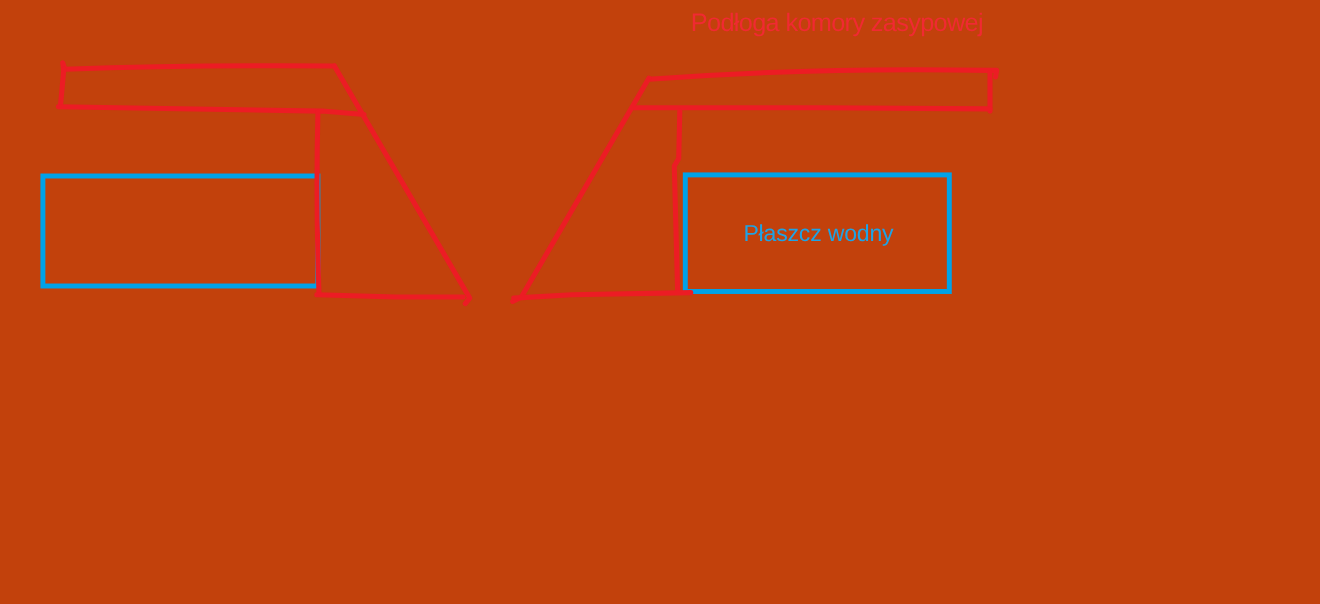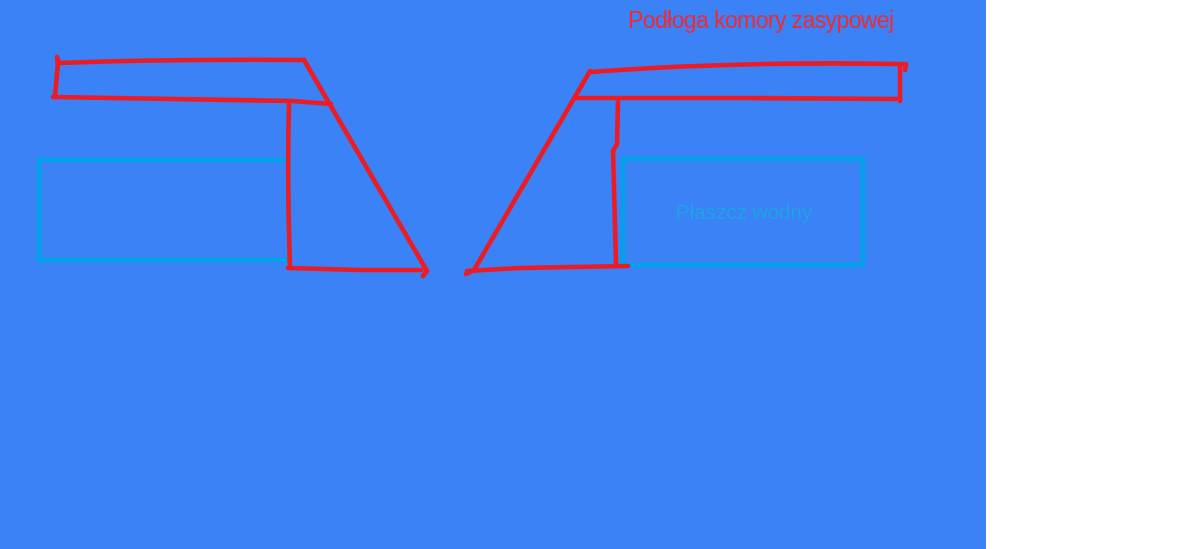--- a/index.html
+++ b/index.html
@@ -3,23 +3,23 @@
 <meta charset="utf-8">
 <style>
   html, body {
     margin: 0;
     padding: 0;
     background: #ffffff;
     font-family: "Liberation Sans", sans-serif;
   }
   .canvas {
     position: relative;
-    width: 986px;
+    width: 1200px;
     height: 549px;
-    background: #3b82f6;
+    background: #c2410c;
     overflow: hidden;
   }
   .drawing {
     position: absolute;
     left: 0;
     top: 0;
   }
   text.caption {
     font-family: "Liberation Sans", sans-serif;
     font-size: 23px;

